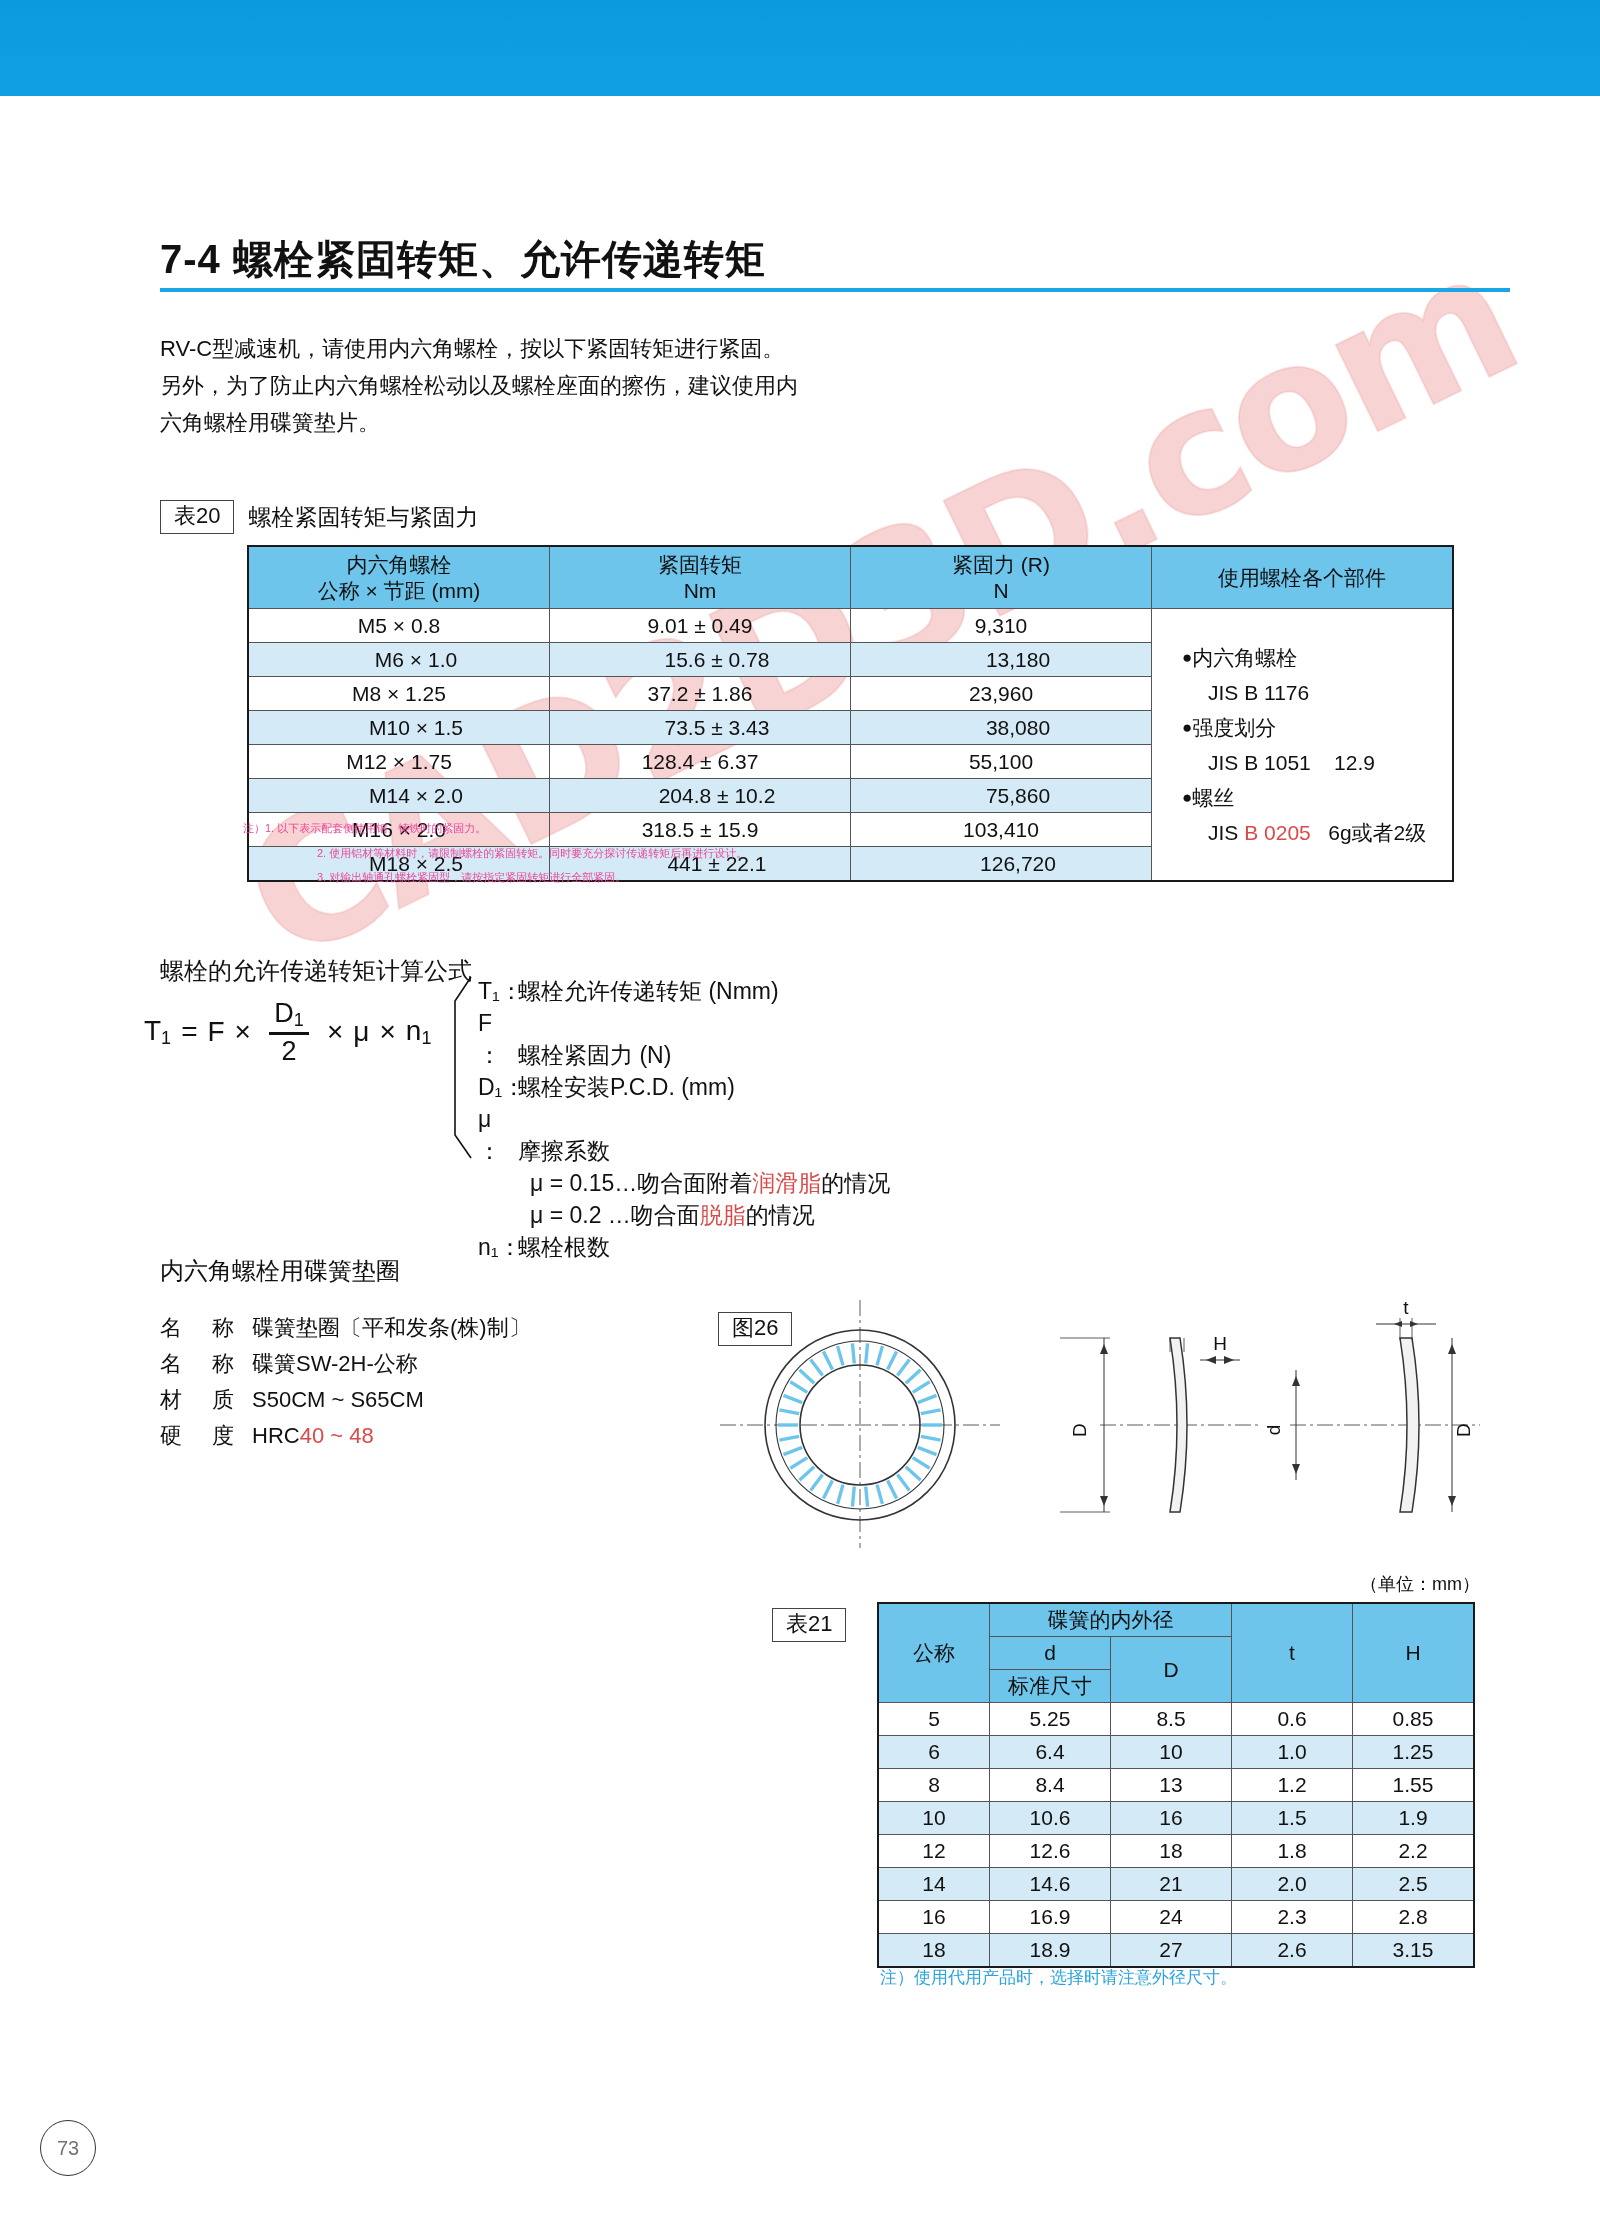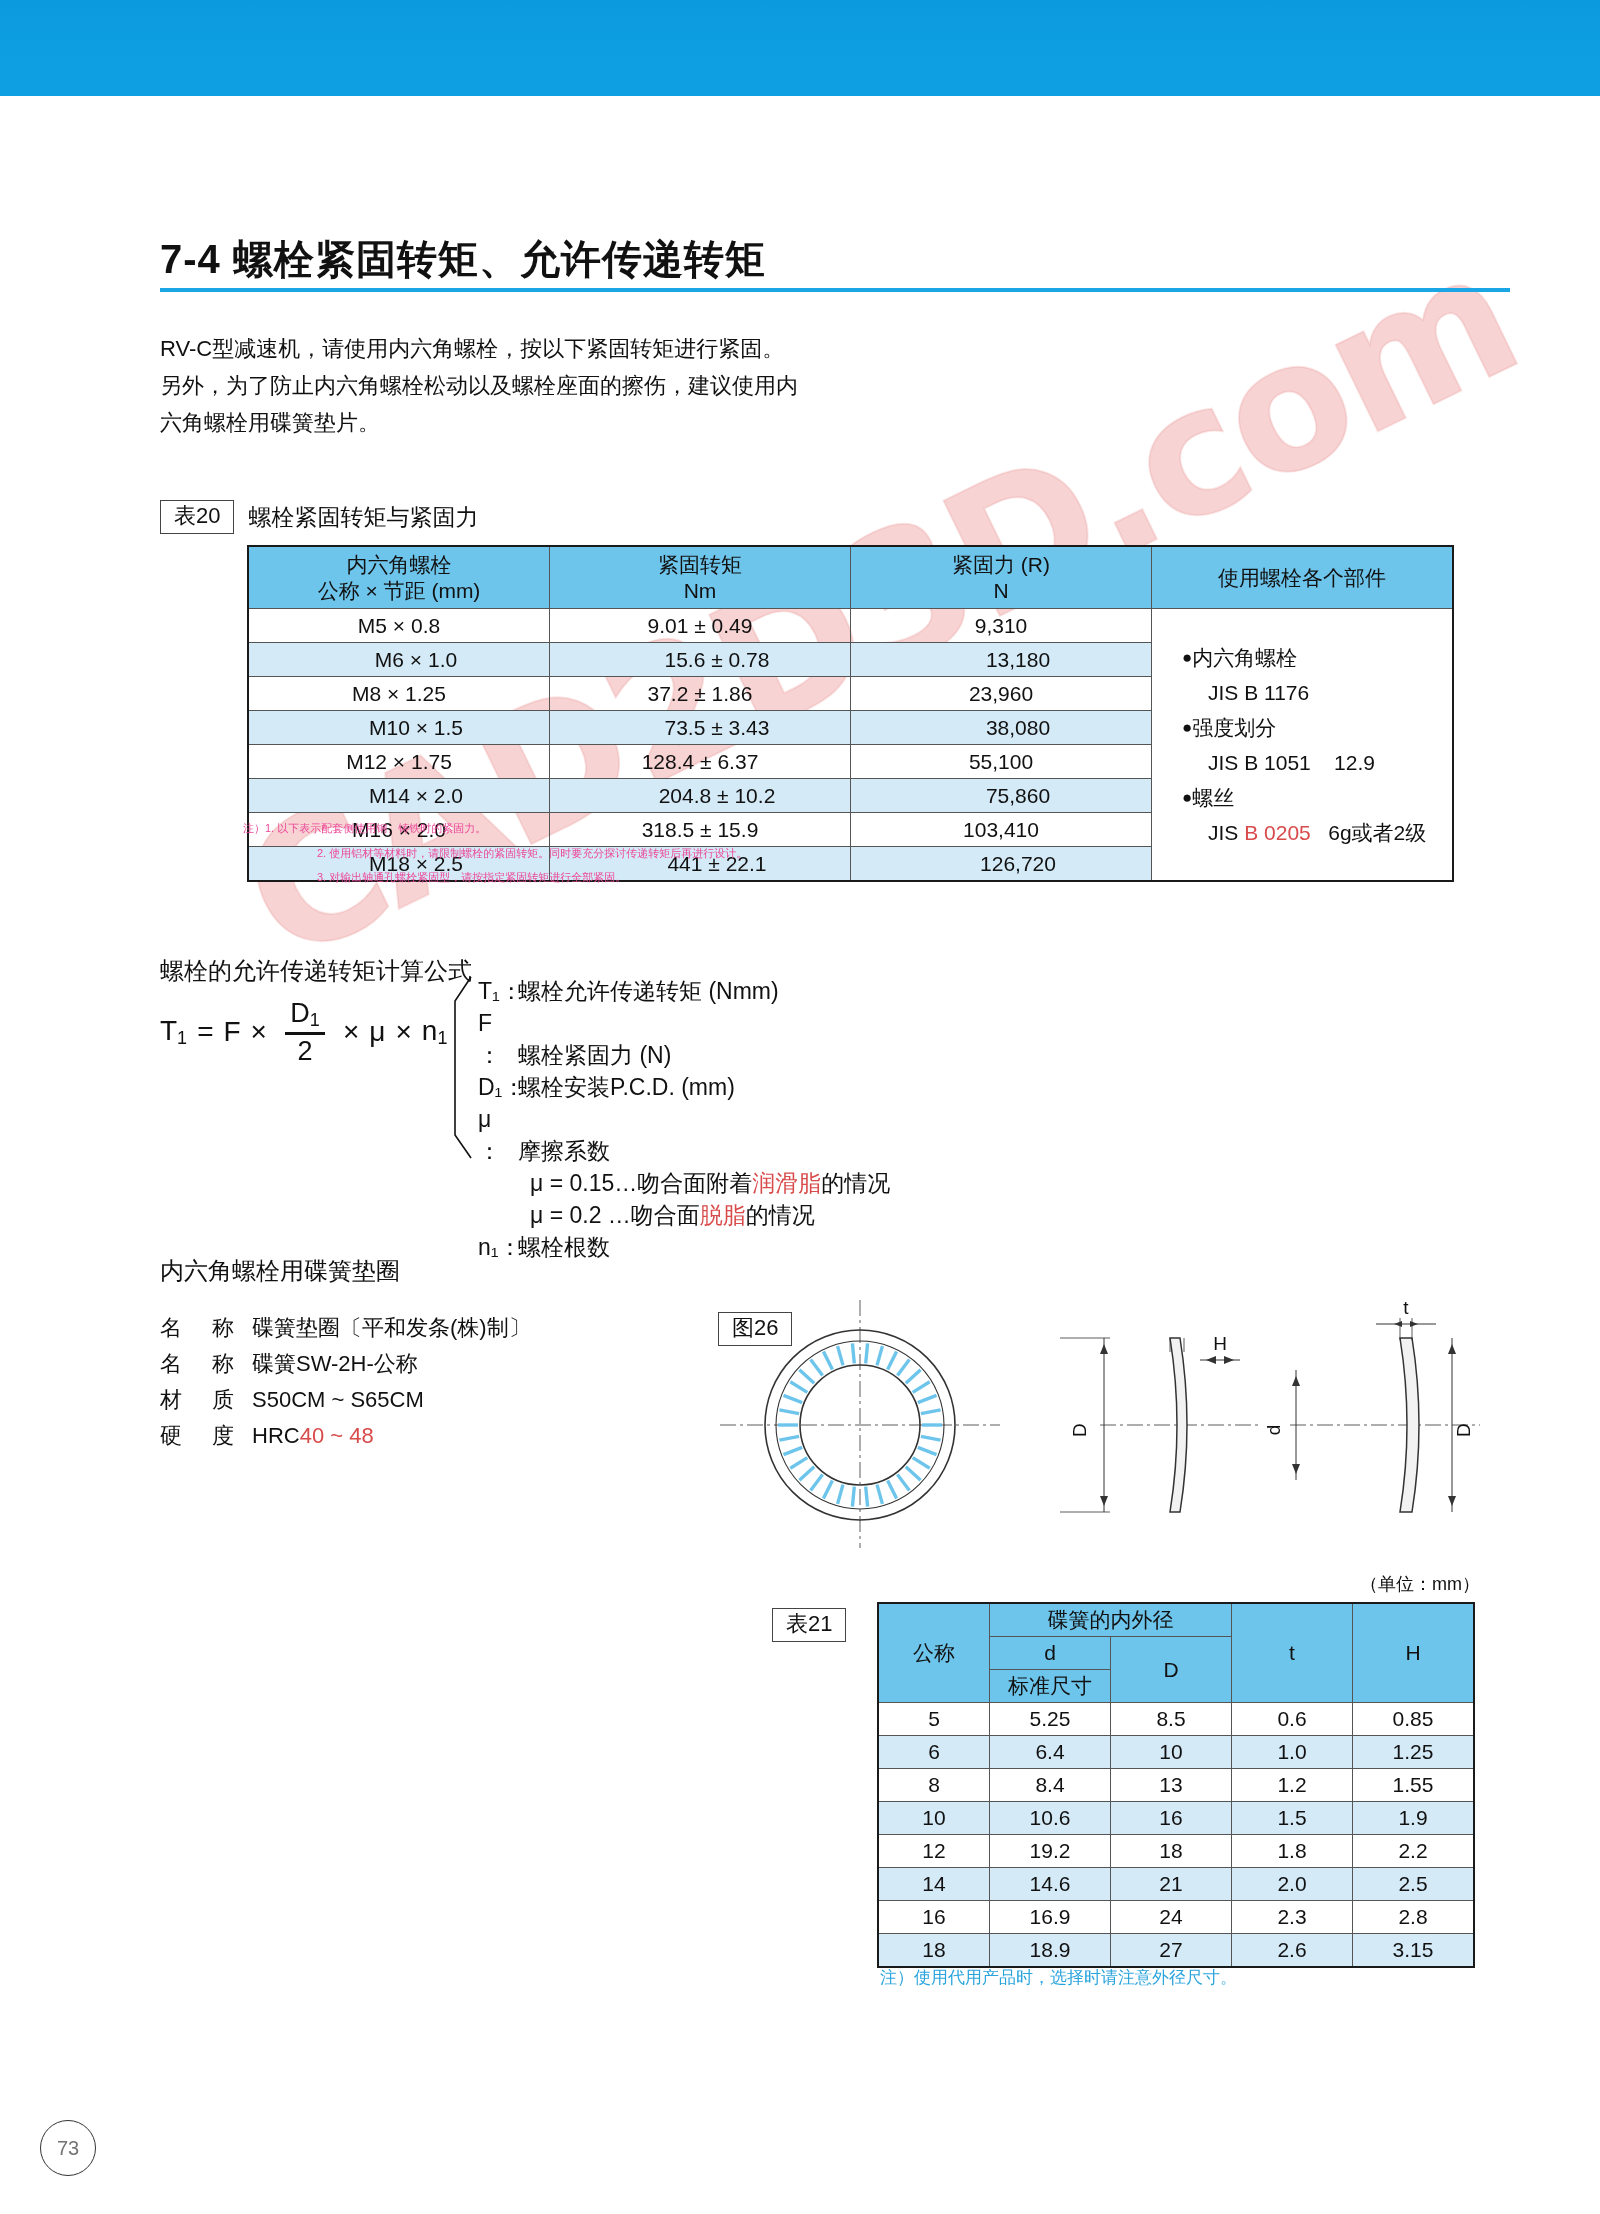--- a/index.html
+++ b/index.html
@@ -56,21 +56,21 @@
   .t20 .parts .b{font-size:17px;vertical-align:2px;}
   .t20 .parts .ind{padding-left:26px;display:inline-block;}
   .red{color:#d94a4a;}
 
   .notes{position:absolute;left:243px;top:816px;color:#ec4899;font-size:11px;line-height:24.5px;}
   .notes .ni{display:block;padding-left:44px;text-indent:-44px;}
   .notes .ni0{padding-left:0;text-indent:0;}
 
   
   .sec-h{position:absolute;font-size:24px;color:#111;}
-  .formula{position:absolute;left:160px;top:1000px;font-size:28px;display:flex;align-items:center;gap:10px;}
+  .formula{position:absolute;left:144px;top:1000px;font-size:28px;display:flex;align-items:center;gap:10px;}
   .frac{display:inline-flex;flex-direction:column;align-items:center;line-height:1;padding:0 8px;}
   .frac .top{font-size:27px;padding-bottom:3px;}
   .frac .bar{width:40px;height:2.5px;background:#111;}
   .frac .bot{font-size:27px;padding-top:3px;}
   .sub{font-size:18px;vertical-align:-4px;}
 
   .brace{position:absolute;left:447px;top:975px;width:26px;height:185px;}
   .legend{position:absolute;left:478px;top:975px;font-size:23px;line-height:32px;}
   .legend .lbl{display:inline-block;width:40px;}
   .legend .ind2{padding-left:52px;}
@@ -362,21 +362,21 @@
         </tr>
         <tr class="alt">
           <td>10</td>
           <td>10.6</td>
           <td>16</td>
           <td>1.5</td>
           <td>1.9</td>
         </tr>
         <tr>
           <td>12</td>
-          <td>19.2</td>
+          <td>12.6</td>
           <td>18</td>
           <td>1.8</td>
           <td>2.2</td>
         </tr>
         <tr class="alt">
           <td>14</td>
           <td>14.6</td>
           <td>21</td>
           <td>2.0</td>
           <td>2.5</td>

